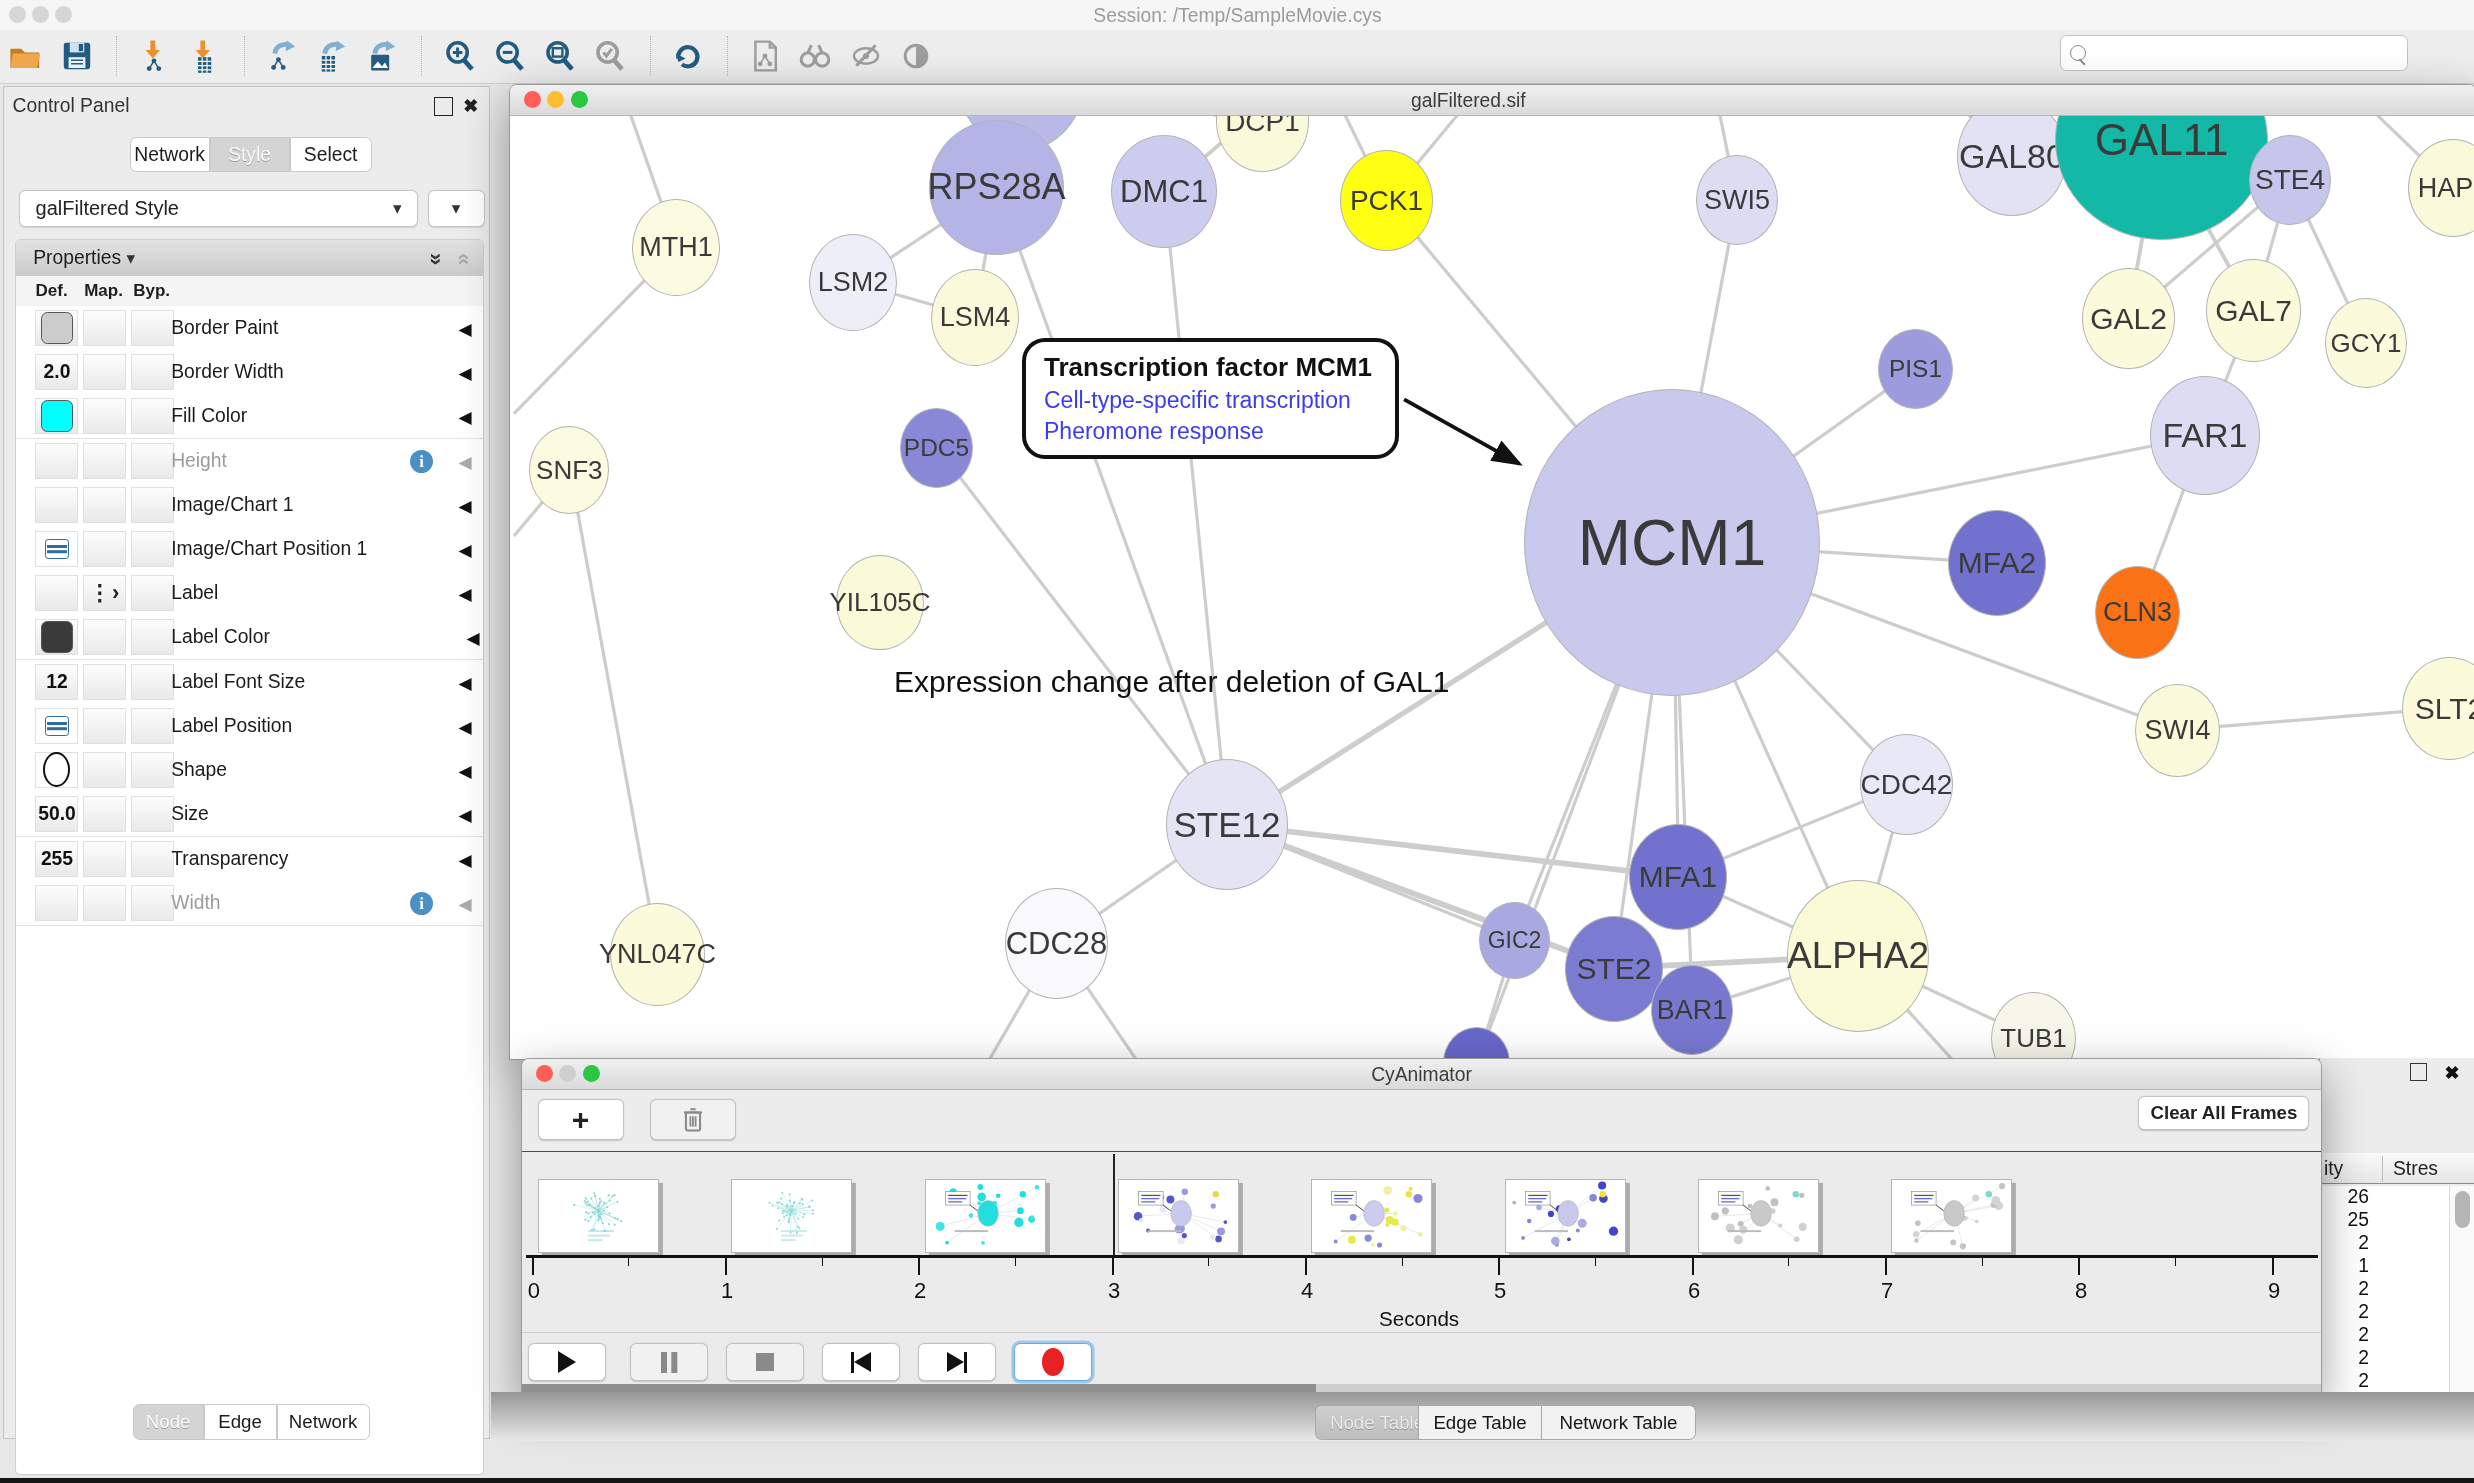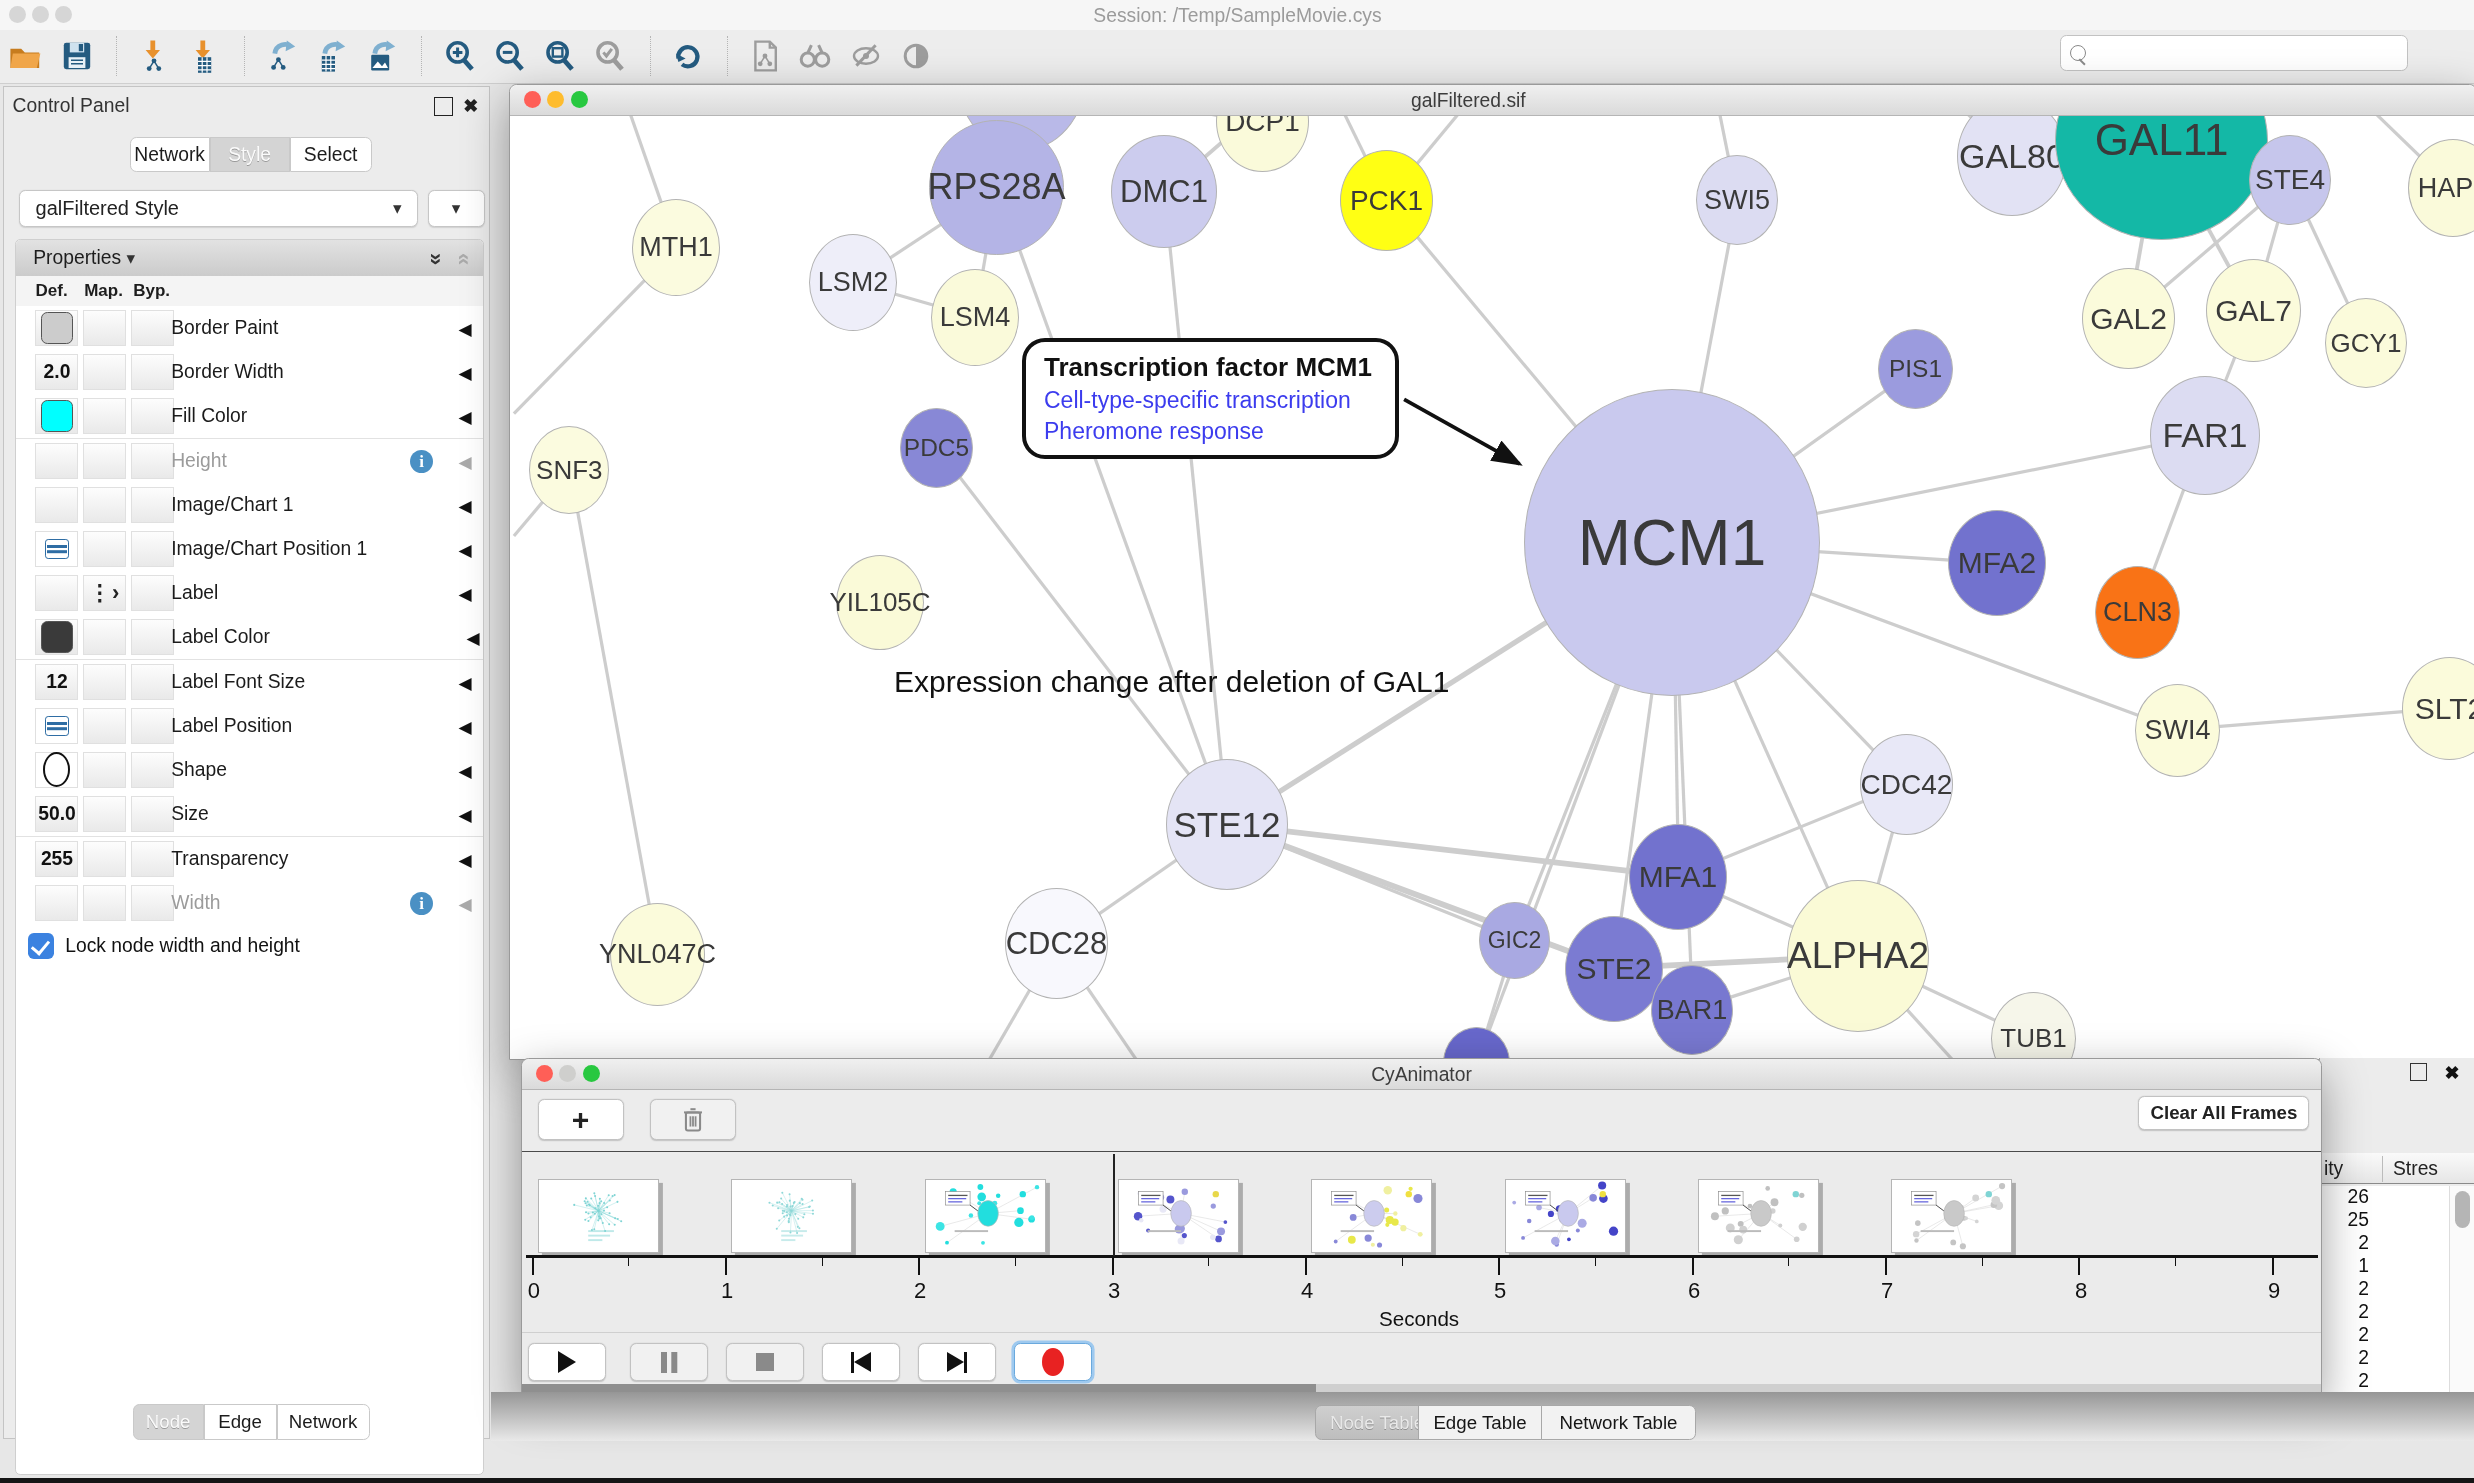--- a/index.html
+++ b/index.html
@@ -385,24 +385,20 @@
           </div>
           <div class="prow dis" style="top: 575px;">
             <div class="pcell" style="left: 19.3px;"></div>
             <div class="pcell" style="left: 67px;"></div>
             <div class="pcell" style="left: 115px;"></div>
             <span class="plabel">Width</span>
             <span class="info">i</span>
             <span class="parrow">◀</span>
           </div>
         </div>
-      <div class="abs" id="lockrow" style="top: 685px;">
-        <span class="checkbox"></span>
-        <span id="locklabel">Lock node width and height</span>
-      </div>
     </div>
     <div id="cp-bottom-tabs">
         <div class="seg sel" style="left: 129px; top: 1317px; width: 71px; height: 36px; font-size: 18.7px; border-radius: 6.4px 0px 0px 6.4px;">Node</div>
         <div class="seg" style="left: 200px; top: 1317px; width: 73px; height: 36px; font-size: 18.7px; border-radius: 0px;">Edge</div>
         <div class="seg" style="left: 273px; top: 1317px; width: 93px; height: 36px; font-size: 18.7px; border-radius: 0px 6.4px 6.4px 0px;">Network</div>
       </div>
   </div>
 
   <div class="macwin" style="left:509px;top:84px;width:1966px;height:974px;">
     <div class="mactitle">

